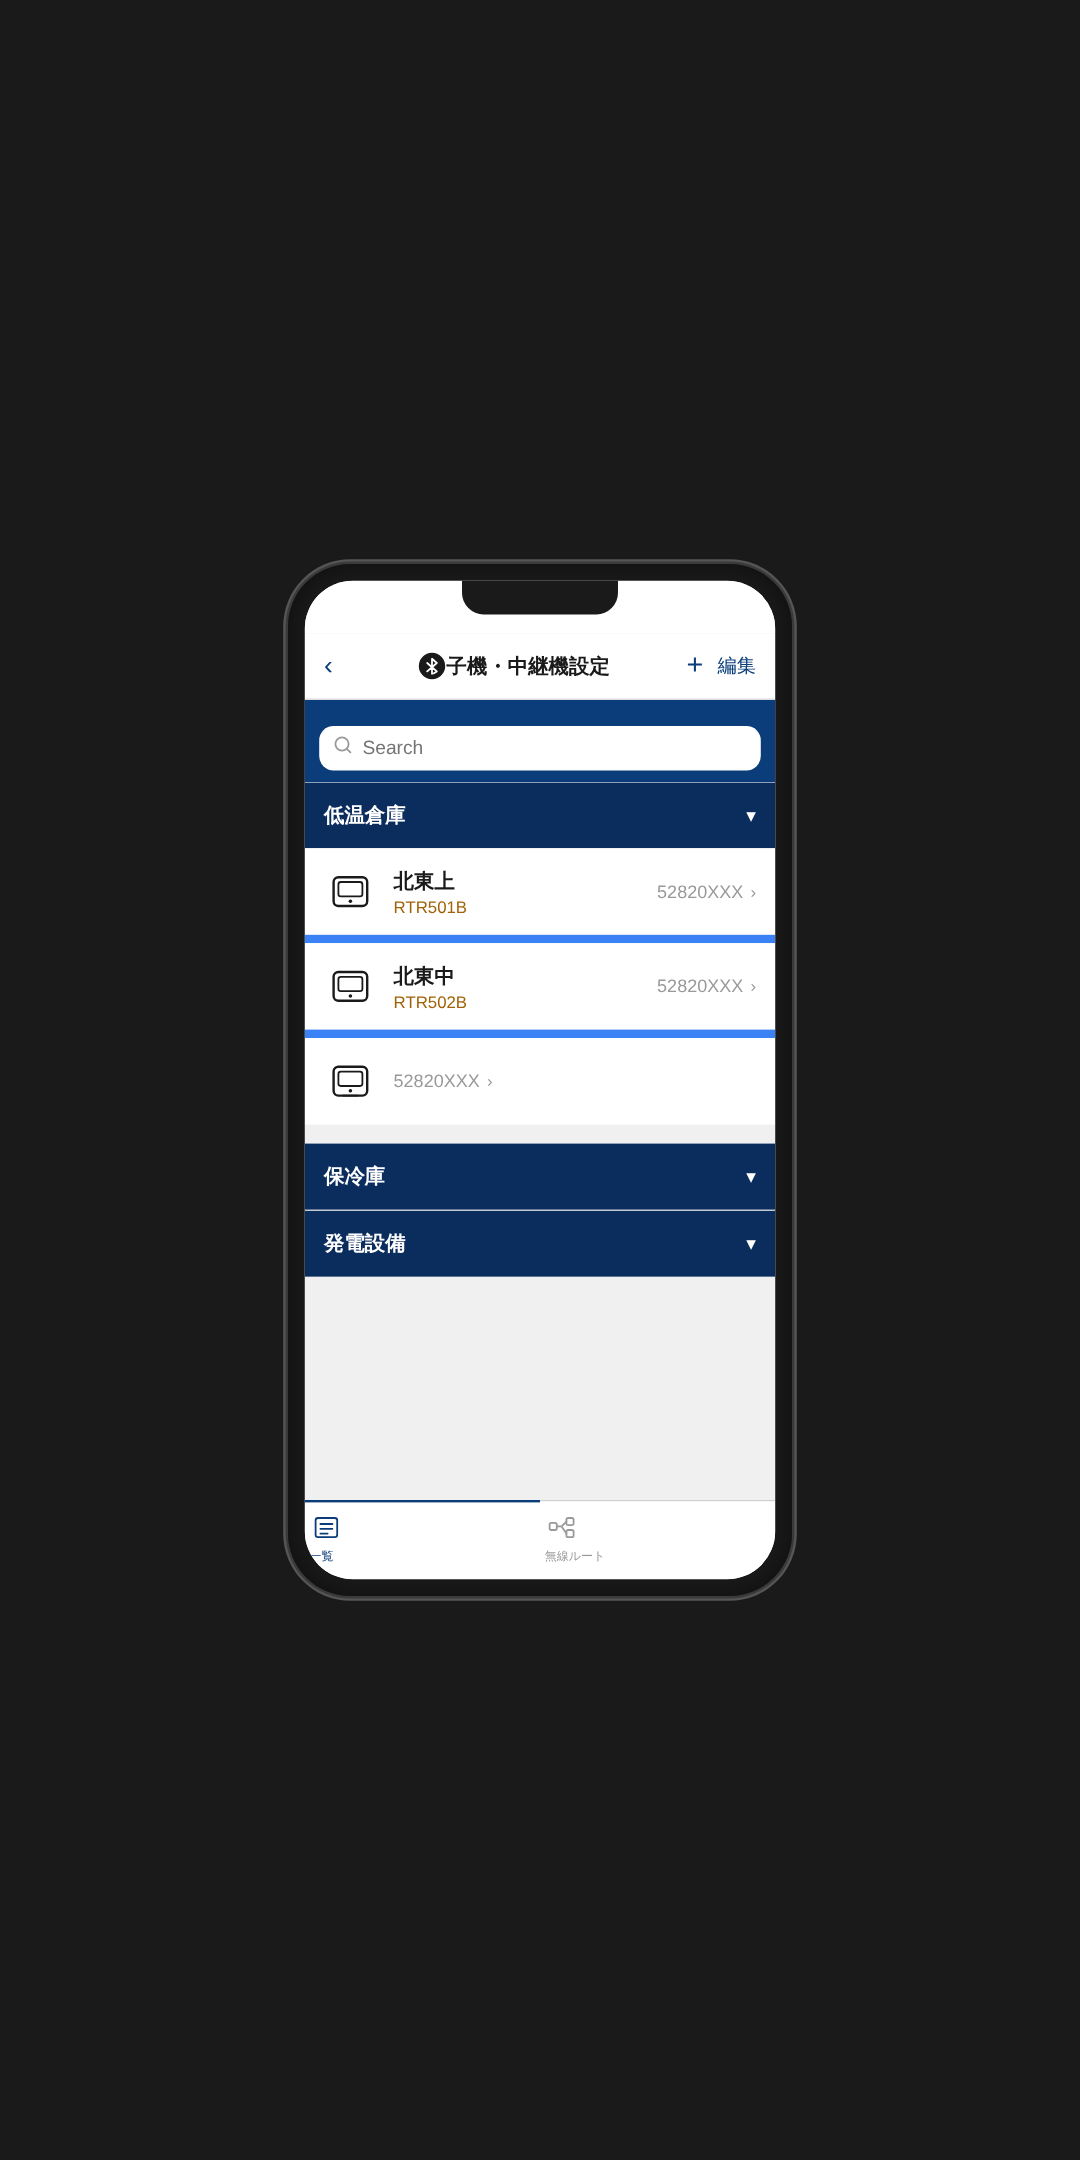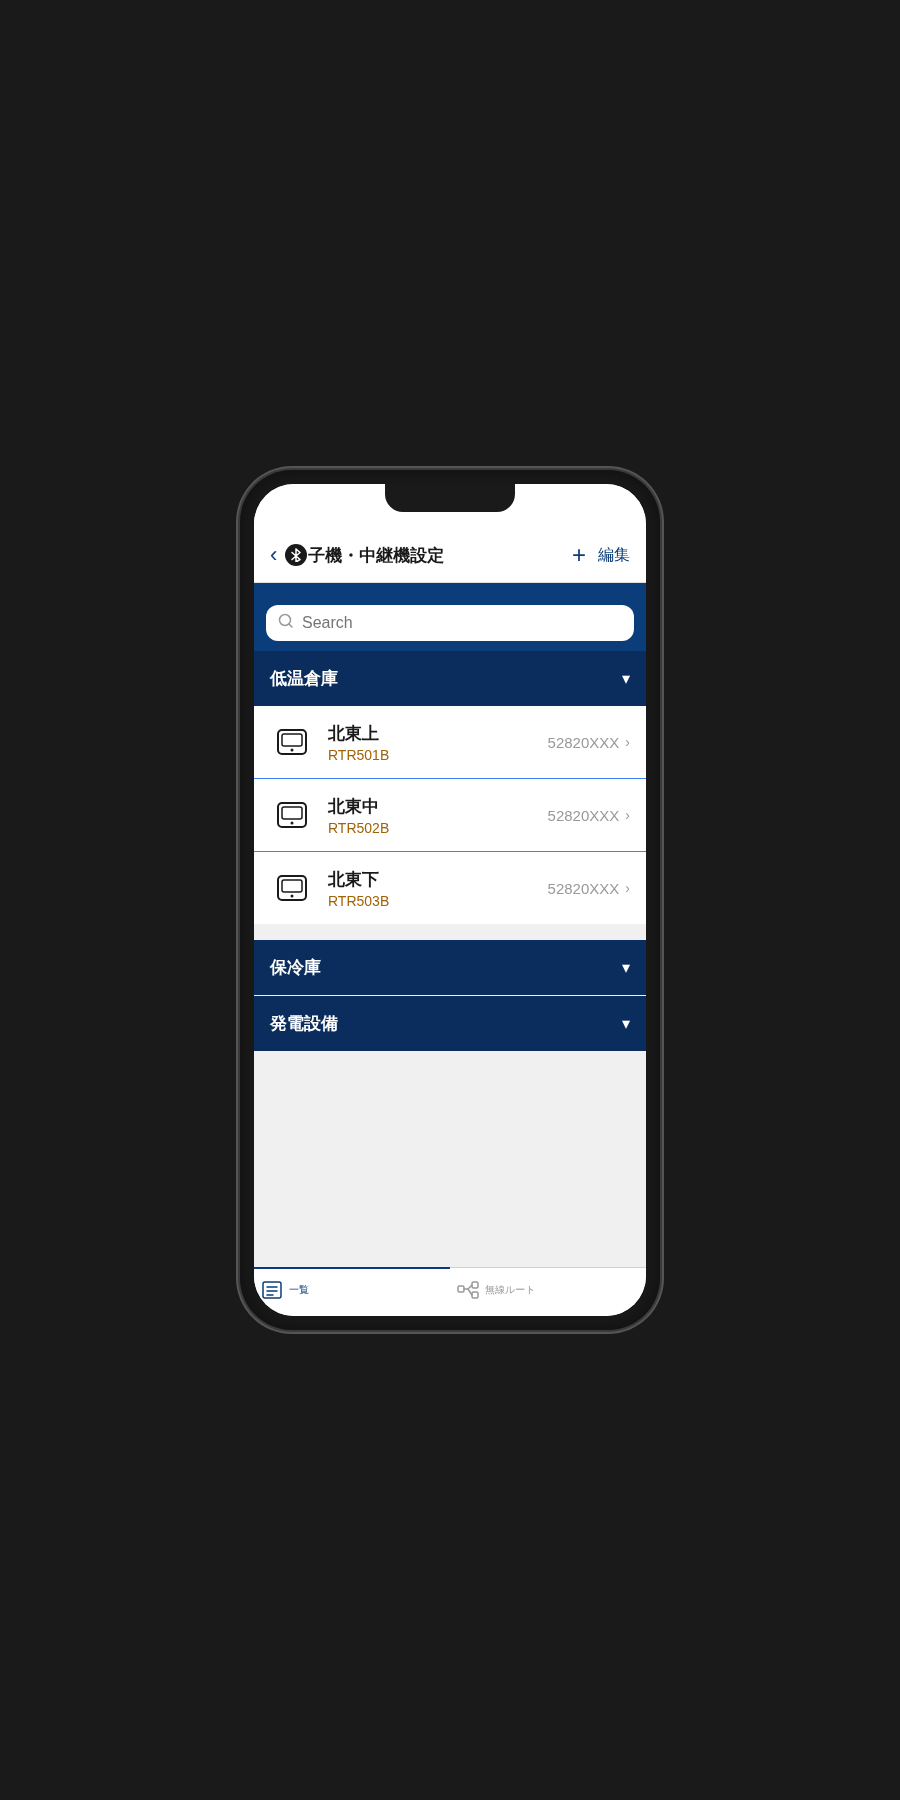--- a/index.html
+++ b/index.html
@@ -76,21 +76,21 @@
       color: #0a3d7a;
       cursor: pointer;
       padding: 4px 8px 4px 0;
       font-weight: 300;
     }
 
     .nav-title-area {
       display: flex;
       align-items: center;
       flex: 1;
-      justify-content: flex-start;
+      justify-content: center;
       gap: 1px;
     }
 
     .nav-bluetooth-icon {
       width: 22px;
       height: 22px;
       background: #1a1a1a;
       border-radius: 50%;
       display: flex;
       align-items: center;
@@ -191,21 +191,21 @@
 
     
     .items-list {
       background: white;
     }
 
     .list-item {
       display: flex;
       align-items: center;
       padding: 14px 16px;
-      border-bottom: 1px solid #3b82f6;
+      border-bottom: 7px solid #3b82f6;
       cursor: pointer;
       background: white;
     }
 
     .list-item:last-child {
       border-bottom: none;
     }
 
     .device-icon {
       width: 44px;
@@ -256,22 +256,21 @@
       background: white;
       border-top: 1px solid #d0d0d0;
       display: flex;
       flex-shrink: 0;
       padding-bottom: 8px;
     }
 
     .tab-item {
       flex: 1;
       display: flex;
-      flex-direction: row;
-      align-items: center;
+      flex-direction: column;
       padding: 8px 4px 4px;
       cursor: pointer;
       gap: 3px;
     }
 
     .tab-item.active .tab-label {
       color: #0a3d7a;
     }
 
     .tab-icon-area {
@@ -385,24 +384,20 @@
           </div>
         </div>
 
         <div class="list-item">
           <svg class="device-icon" viewBox="0 0 44 44" fill="none">
             <rect x="8" y="10" width="28" height="24" rx="4" stroke="#1a1a1a" stroke-width="2"></rect>
             <rect x="12" y="14" width="20" height="12" rx="2" stroke="#1a1a1a" stroke-width="1.5"></rect>
             <circle cx="22" cy="30" r="1.5" fill="#1a1a1a"></circle>
             <path d="M16 34h12" stroke="#1a1a1a" stroke-width="1.5" stroke-linecap="round"></path>
           </svg>
-          <div class="item-info">
-            <div class="item-name">北東下</div>
-            <div class="item-model">RTR503B</div>
-          </div>
           <div class="item-right">
             <span class="item-id">52820XXX</span>
             <span class="item-chevron">›</span>
           </div>
         </div>
 
       </div>
 
       <div class="section-header" style="margin-top: 16px;">
         <span class="section-title">保冷庫</span>

